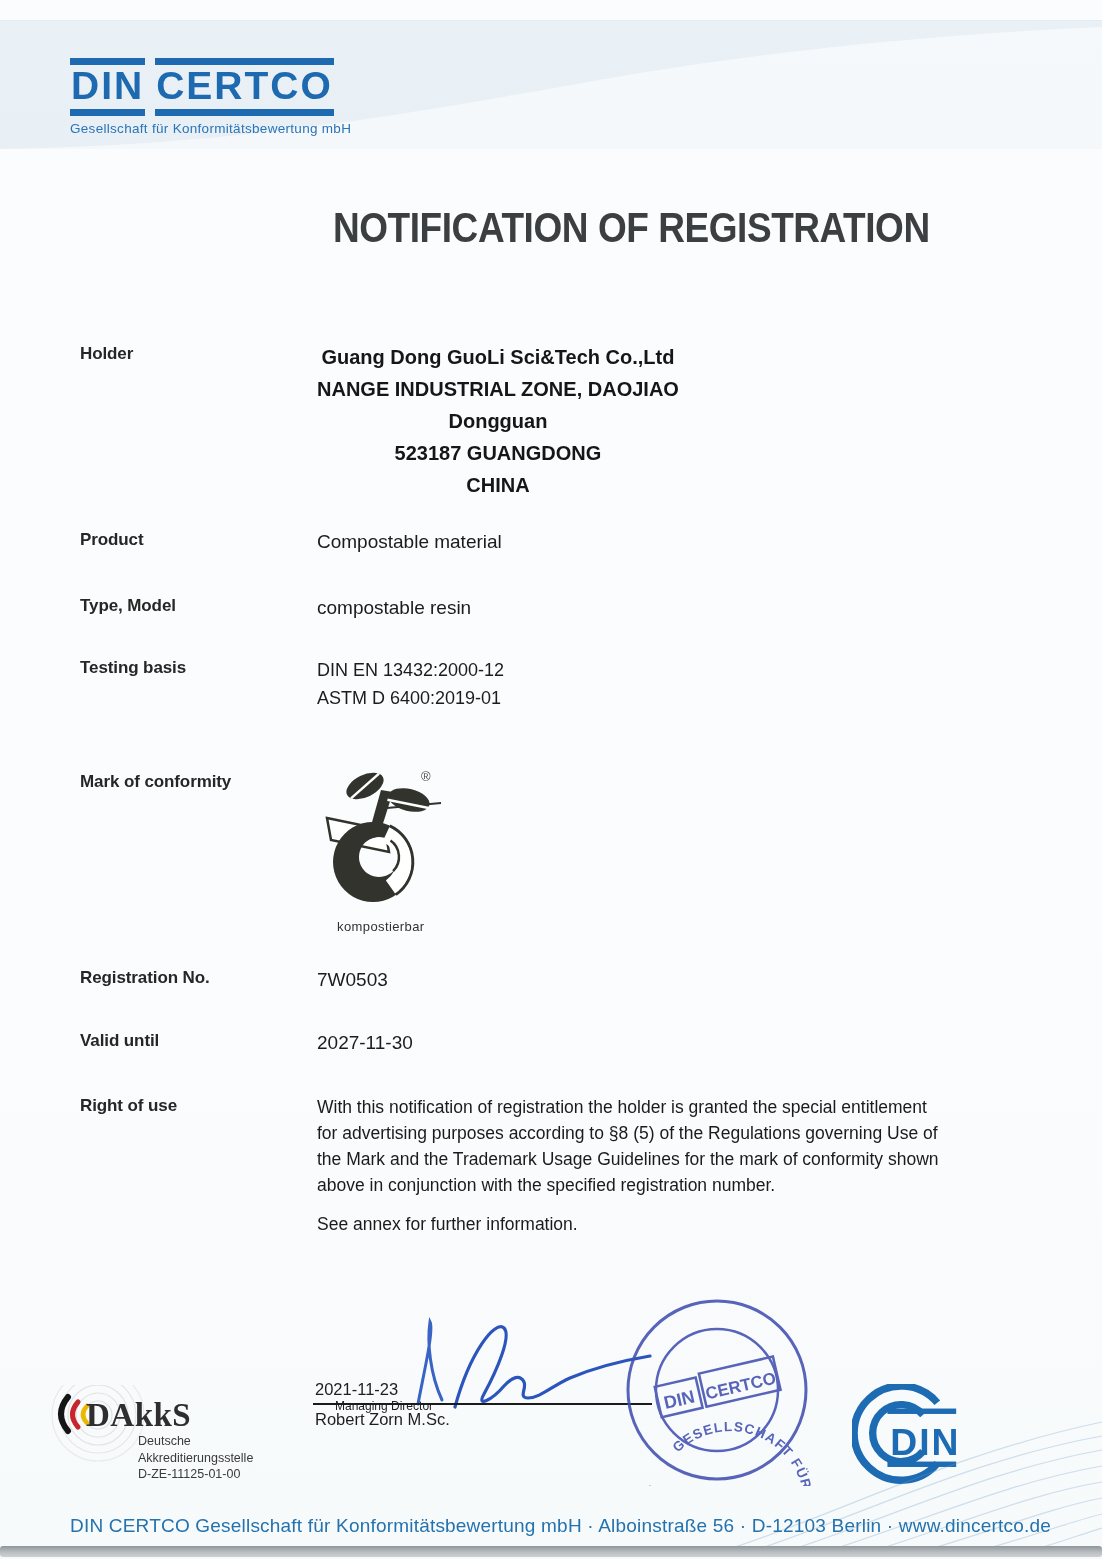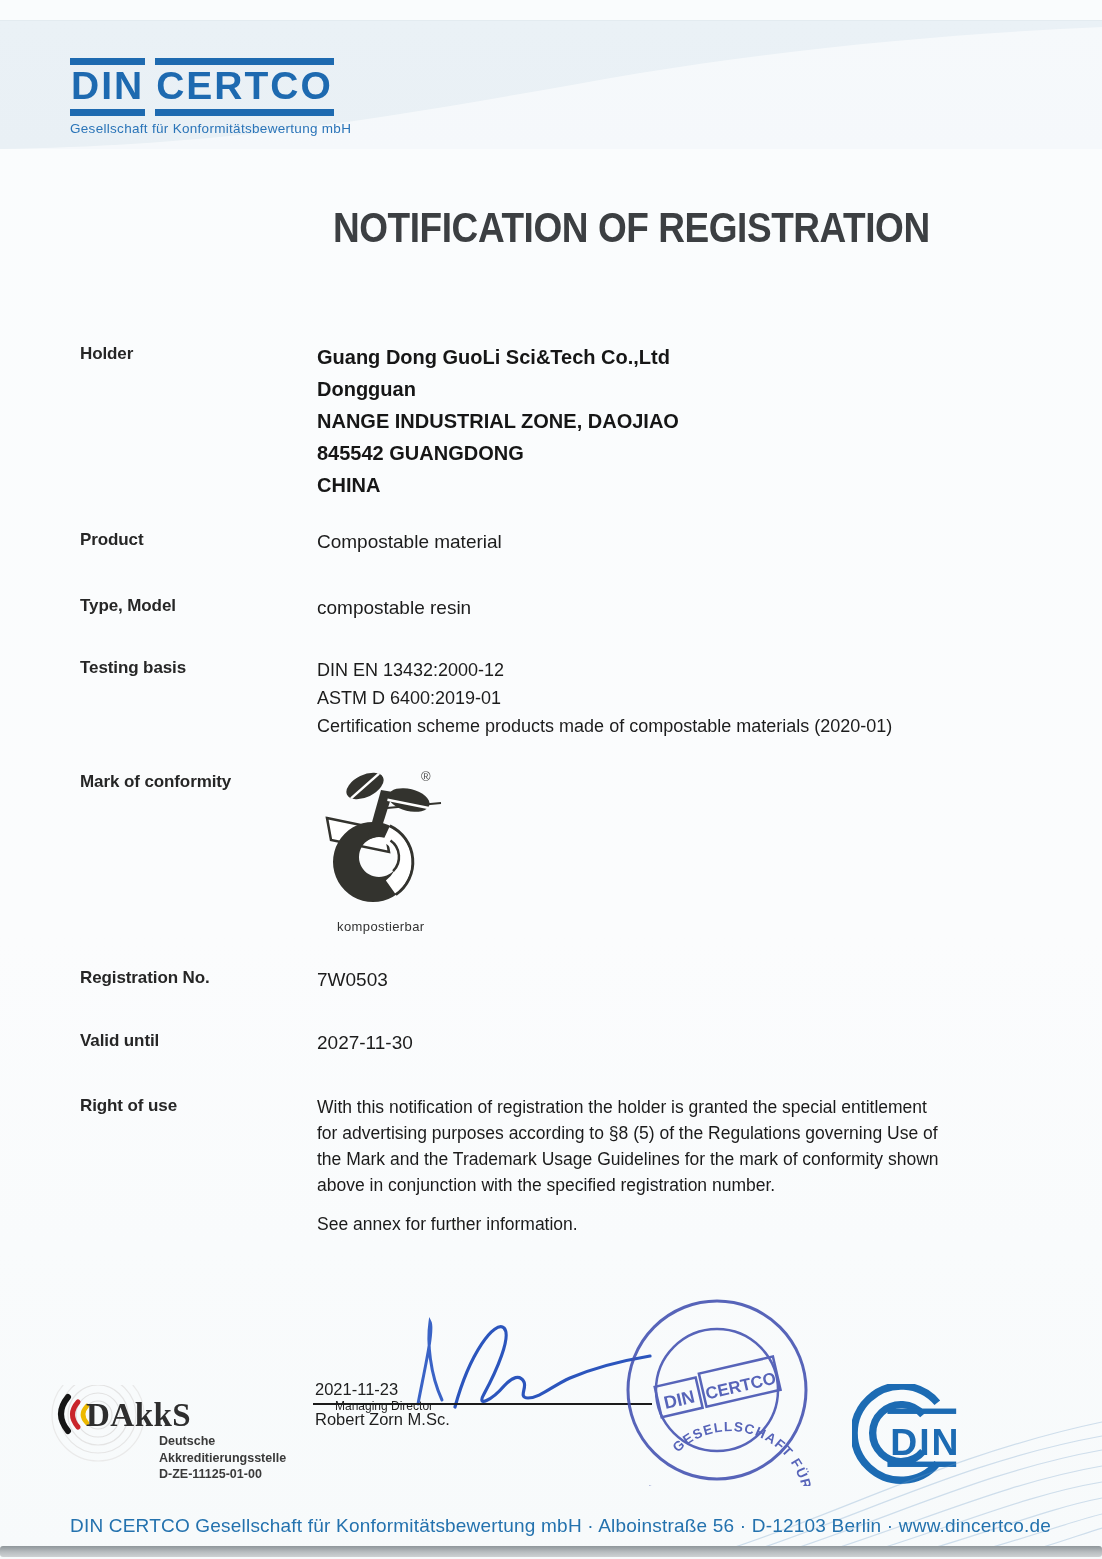--- a/index.html
+++ b/index.html
@@ -22,21 +22,21 @@
   .dc-word{border-top:7px solid #1e6ab0;border-bottom:7px solid #1e6ab0;
     padding:1px 1px 2px;font-size:39px;font-weight:bold;color:#1e6ab0;
     letter-spacing:2px;line-height:1.05;}
   .dc-sub{margin-top:5px;font-size:13.5px;color:#2a74b8;letter-spacing:.3px;}
   
   .doc-title{left:333px;top:203px;font-size:43px;font-weight:bold;color:#3c3f42;
     letter-spacing:-.5px;transform:scaleX(.86);transform-origin:left top;white-space:nowrap;}
   
   .flabel{left:80px;font-size:17px;font-weight:bold;color:#262626;letter-spacing:-.1px;white-space:nowrap;text-align:right;}
   .fval{left:317px;font-size:19px;color:#1c1c1c;white-space:nowrap;}
-  .holder-lines{left:317px;top:341px;font-size:20px;font-weight:bold;line-height:32px;color:#161616;}
+  .holder-lines{left:317px;top:341px;font-size:20px;font-weight:bold;line-height:32px;color:#161616;text-align:center;}
   .testing-lines{left:317px;top:656px;font-size:18px;line-height:28px;}
   .rou-lines{left:317px;top:1094px;font-size:17.5px;line-height:26px;color:#1b1b1b;}
   .see-annex{left:317px;top:1214px;font-size:17.5px;color:#1b1b1b;}
   
   .seedling{left:325px;top:770px;}
   .mark-reg{left:421px;top:769px;font-size:13px;color:#4a4a4a;}
   .mark-caption{left:337px;top:913px;font-size:13px;color:#323232;letter-spacing:.4px;margin-top:6px;}
   
   .sig-date{left:315px;top:1380px;font-size:16.5px;color:#1e1e1e;}
   .sig-line{left:313px;top:1403px;width:339px;border-top:2px solid #1b1b1b;height:0;}
@@ -45,21 +45,21 @@
   .sig-scrawl{left:400px;top:1312px;}
   
   .stamp{left:622px;top:1294px;opacity:.88;}
   
   .din-logo{left:852px;top:1384px;}
   
   .dakks{left:50px;top:1385px;width:230px;height:110px;}
   .dakks-word{position:absolute;left:36px;top:12px;font-size:33px;font-weight:bold;
     color:#2e2e2e;letter-spacing:.5px;font-family:"Liberation Serif", serif;}
   .dakks-sub{position:absolute;left:88px;top:48px;font-size:12.5px;line-height:16.5px;
-    font-weight:bold;color:#3a3a3a;margin-left:21px;}
+    font-weight:normal;color:#3a3a3a;}
   
   .footer-text{left:70px;top:1515px;font-size:19px;color:#2472ae;letter-spacing:.2px;white-space:nowrap;}
   .bottom-bar{left:0;top:1546px;width:1102px;height:11px;
     background:linear-gradient(180deg,#8f969a 0%,#b8bdc0 55%,#cdd1d3 100%);border-radius:3px;}
   .waves{left:690px;top:1392px;}
 </style>
 </head>
 <body>
 
 <div class="page">
@@ -76,37 +76,36 @@
       <div class="dc-word">CERTCO</div>
     </div>
     <div class="dc-sub">Gesellschaft für Konformitätsbewertung mbH</div>
   </div>
 
   <div class="abs doc-title">NOTIFICATION OF REGISTRATION</div>
 
   <div class="abs flabel" style="top:344px">Holder</div>
   <div class="abs holder-lines">
     <div>Guang Dong GuoLi Sci&amp;Tech Co.,Ltd</div>
+    <div>NANGE INDUSTRIAL ZONE, DAOJIAO</div>
     <div>Dongguan</div>
-    <div>NANGE INDUSTRIAL ZONE, DAOJIAO</div>
-    <div>845542 GUANGDONG</div>
+    <div>523187 GUANGDONG</div>
     <div>CHINA</div>
   </div>
 
   <div class="abs flabel" style="top:530px">Product</div>
   <div class="abs fval" style="top:531px">Compostable material</div>
 
   <div class="abs flabel" style="top:596px">Type, Model</div>
   <div class="abs fval" style="top:597px">compostable resin</div>
 
   <div class="abs flabel" style="top:658px">Testing basis</div>
   <div class="abs testing-lines">
     <div>DIN EN 13432:2000-12</div>
     <div>ASTM D 6400:2019-01</div>
-    <div>Certification scheme products made of compostable materials (2020-01)</div>
   </div>
 
   <div class="abs flabel" style="top:772px">Mark of conformity</div>
   <div class="abs seedling">
     <svg width="120" height="140" viewBox="0 0 120 140">
 
       <polygon points="2,48 60,60 64,82 6,70" fill="#ffffff" stroke="#33332e" stroke-width="2.5"></polygon>
 
       <path d="M 48 52 a 40 40 0 1 0 0.01 0 Z M 54 67 a 20 20 0 1 1 -0.01 0 Z" fill="#33332e" fill-rule="evenodd"></path>
 

